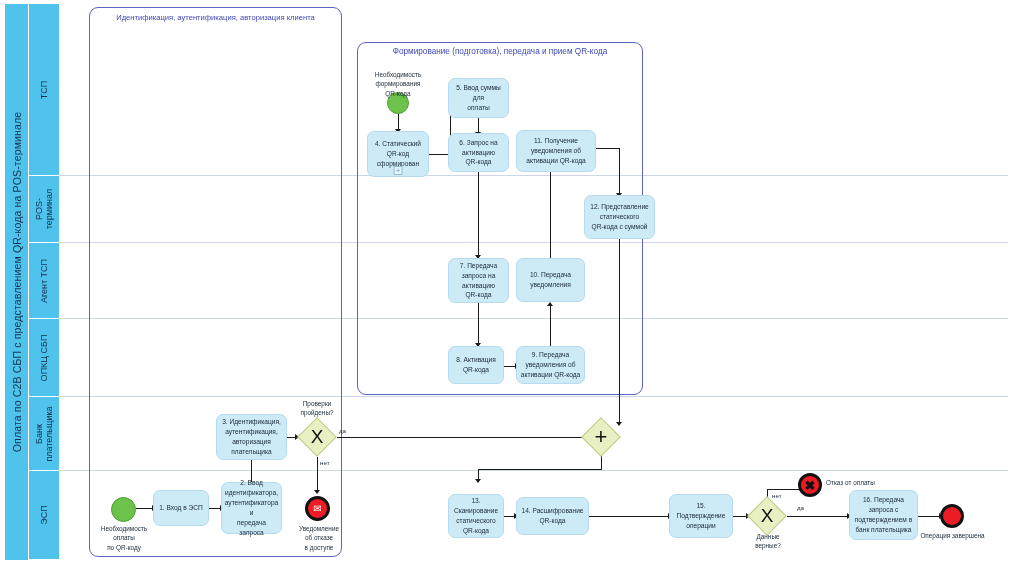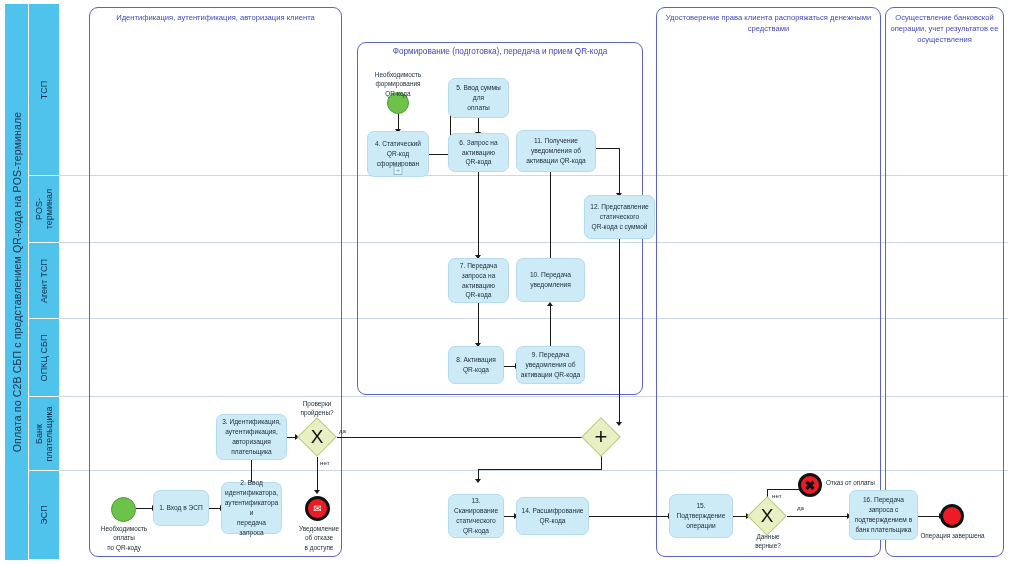--- a/index.html
+++ b/index.html
@@ -108,31 +108,21 @@
 
   <div class="phase" style="left:89px;top:7px;width:253px;height:550px;">
     <div class="phase-title">Идентификация, аутентификация, авторизация клиента</div>
   </div>
 
 
   <div class="phase-inner" style="left:357px;top:42px;width:286px;height:353px;">
     <div class="phase-inner-title">Формирование (подготовка), передача и прием QR-кода</div>
   </div>
 
-  <div class="phase" style="left:656px;top:7px;width:225px;height:550px;">
-    <div class="phase-title">Удостоверение права клиента распоряжаться
-денежными средствами</div>
-  </div>
-
-  <div class="phase" style="left:885px;top:7px;width:119px;height:550px;">
-    <div class="phase-title">Осуществление
-банковской операции, учет
-результатов ее
-осуществления</div>
-  </div>
+
 
   <div class="ln v" style="left:398px;top:114px;height:17px;"></div>
   <div class="arw d" style="left:395px;top:129px;"></div>
 
   <div class="ln h" style="left:429px;top:154px;width:22px;"></div>
   <div class="ln v" style="left:450px;top:100px;height:55px;"></div>
   <div class="ln h" style="left:450px;top:100px;width:15px;"></div>
   <div class="arw r" style="left:464px;top:97px;"></div>
 
   <div class="ln v" style="left:478px;top:118px;height:16px;"></div>

